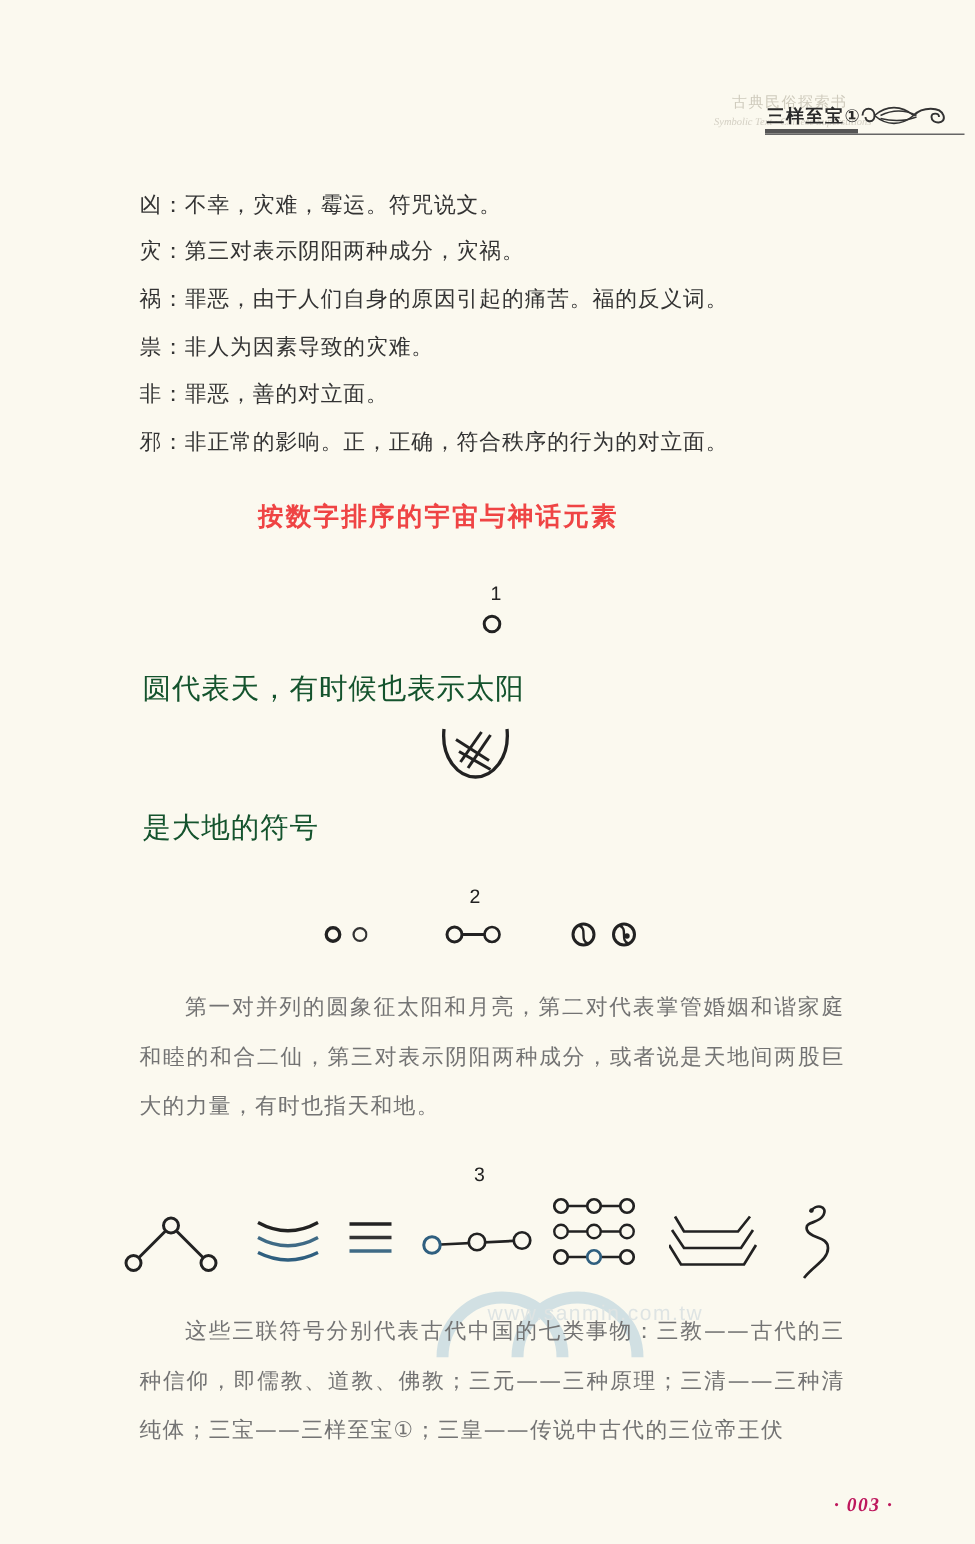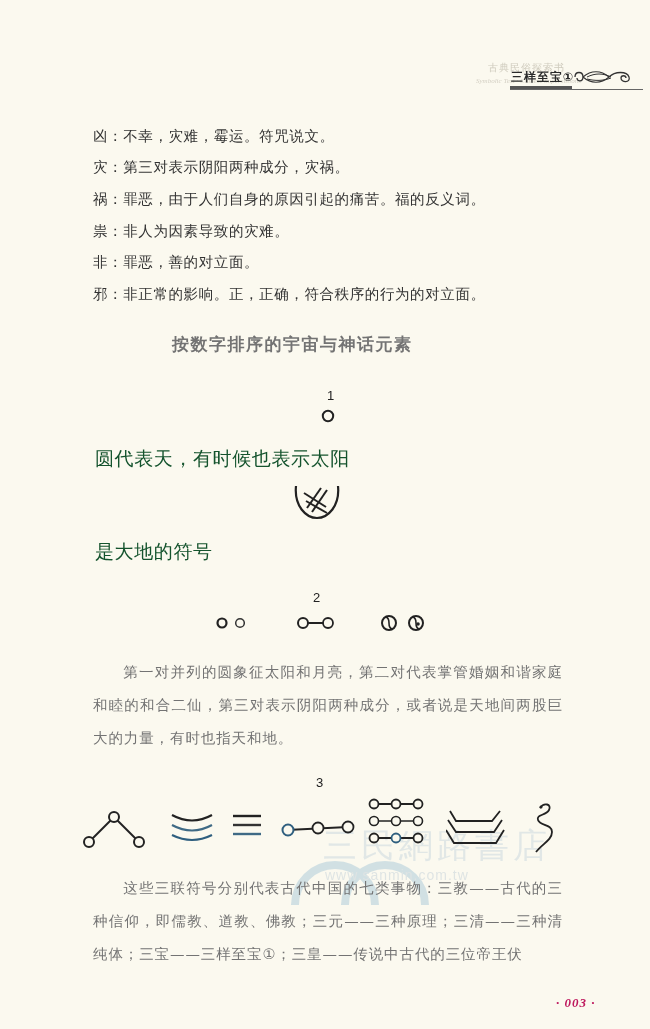--- a/index.html
+++ b/index.html
@@ -31,21 +31,21 @@
   }
   .header .rule-thin {
     position:absolute; left:40px; top:34px; width:133px; height:1px; background:#666;
   }
 
   .def {
     position:absolute; left:93px; font-size:14.5px; color:#333; letter-spacing:0.6px;
     white-space:nowrap;
   }
   .section-title {
-    position:absolute; left:172px; top:333px; font-size:17px; font-weight:bold; color:#737373;
+    position:absolute; left:172px; top:333px; font-size:17px; font-weight:bold; color:#ef4444;
     letter-spacing:1.5px;
   }
   .fignum {
     position:absolute; font-size:13px; color:#222; font-family:"Liberation Sans", sans-serif;
   }
   .caption {
     position:absolute; left:95px; font-size:19px; color:#14532d; letter-spacing:0.6px;
   }
   .para {
     position:absolute; left:93px; width:470px; font-size:14.5px; color:#737373;
@@ -131,21 +131,20 @@
   <span style="display:inline-block; width:30px"></span><span>第一对并列的圆象征太阳和月亮，第二对代表掌管婚姻和谐家庭和睦的和合二仙，第三对表示阴阳两种成分，或者说是天地间两股巨大的力量，有时也指天和地。</span>
 </div>
 
 <div class="fignum" style="left:316px; top:775px">3</div>
 
 <div class="watermark">
   <svg style="position:absolute; left:0; top:20px" width="150" height="70">
     <path d="M10 70 A40 40 0 0 1 90 70" fill="none" stroke="#9fc3d6" stroke-width="8"></path>
     <path d="M60 70 A40 40 0 0 1 140 70" fill="none" stroke="#9fc3d6" stroke-width="8"></path>
   </svg>
-  <span class="wm-text">三民網路書店</span>
   <span class="wm-url">www.sanmin.com.tw</span>
 </div>
 
 <svg class="symbol" style="left:80px; top:805px" width="70" height="45">
   <line x1="9" y1="37" x2="32" y2="14" stroke="#222" stroke-width="2"></line>
   <line x1="36" y1="14" x2="59" y2="37" stroke="#222" stroke-width="2"></line>
   <circle cx="9" cy="37" r="5" fill="#fbf9ef" stroke="#222" stroke-width="2"></circle>
   <circle cx="34" cy="12" r="5" fill="#fbf9ef" stroke="#222" stroke-width="2"></circle>
   <circle cx="59" cy="37" r="5" fill="#fbf9ef" stroke="#222" stroke-width="2"></circle>
 </svg>

